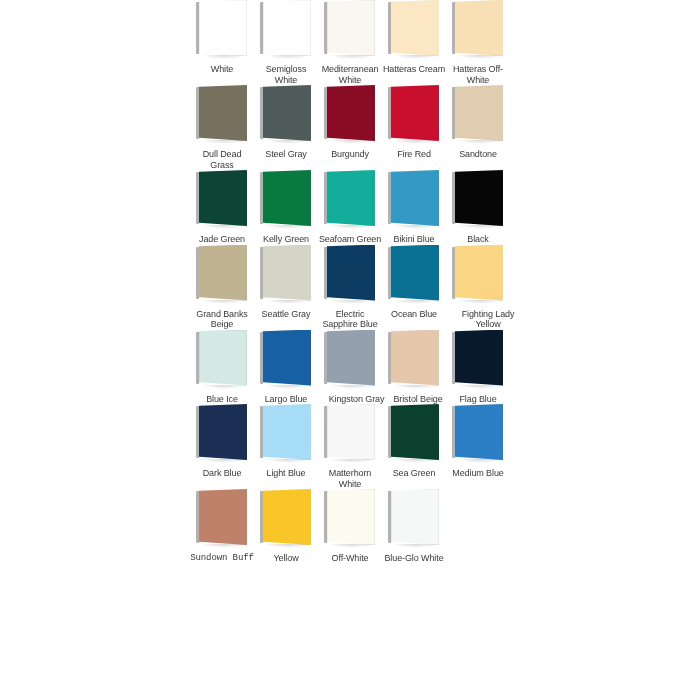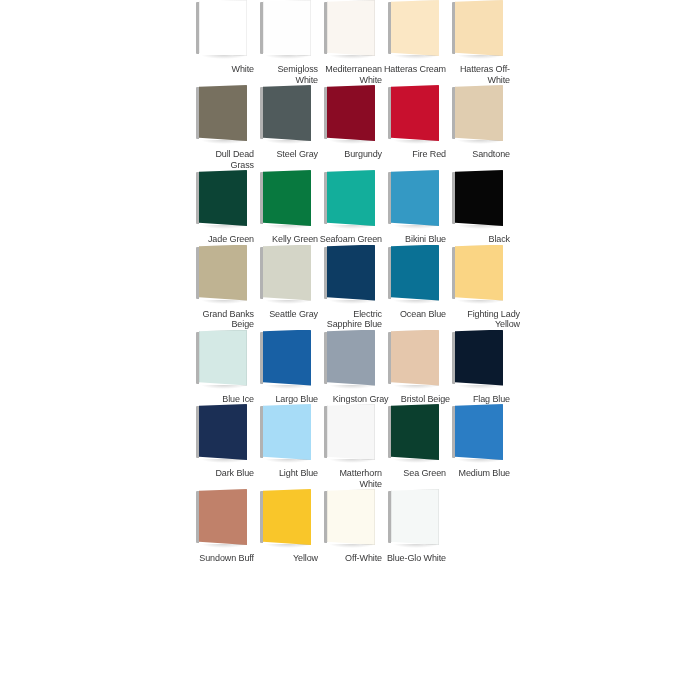--- a/index.html
+++ b/index.html
@@ -83,21 +83,21 @@
     bottom: -3px;
     width: 46px;
     height: 4px;
     background: radial-gradient(ellipse at 50% 0%, rgba(0,0,0,0.16), rgba(0,0,0,0) 70%);
     pointer-events: none;
   }
 
   .chip-label {
     margin-top: 8px;
     width: 64px;
-    text-align: right;
+    text-align: center;
     font-size: 9px;
     line-height: 10.5px;
     color: #39393a;
     letter-spacing: -0.1px;
     font-family: "Liberation Sans", sans-serif;
   }
 </style>
 </head>
 <body>
 
@@ -342,21 +342,21 @@
           <div class="chip-shadow"></div>
         </div>
         <div class="chip-label" style="color: rgb(57, 57, 58);">Medium Blue</div>
       </div>
       <div class="swatch-cell row-6">
         <div class="chip-wrap">
           <div class="chip-spine"></div>
           <div class="chip-face" style="background-color: rgb(192, 129, 106);"></div>
           <div class="chip-shadow"></div>
         </div>
-        <div class="chip-label" style="color: rgb(57, 57, 58);">Sundown Buff</div>
+        <div class="chip-label" style="color: rgb(57, 57, 58); font-family: Liberation Mono, monospace;">Sundown Buff</div>
       </div>
       <div class="swatch-cell row-6">
         <div class="chip-wrap">
           <div class="chip-spine"></div>
           <div class="chip-face" style="background-color: rgb(249, 198, 42);"></div>
           <div class="chip-shadow"></div>
         </div>
         <div class="chip-label" style="color: rgb(57, 57, 58);">Yellow</div>
       </div>
       <div class="swatch-cell row-6">

